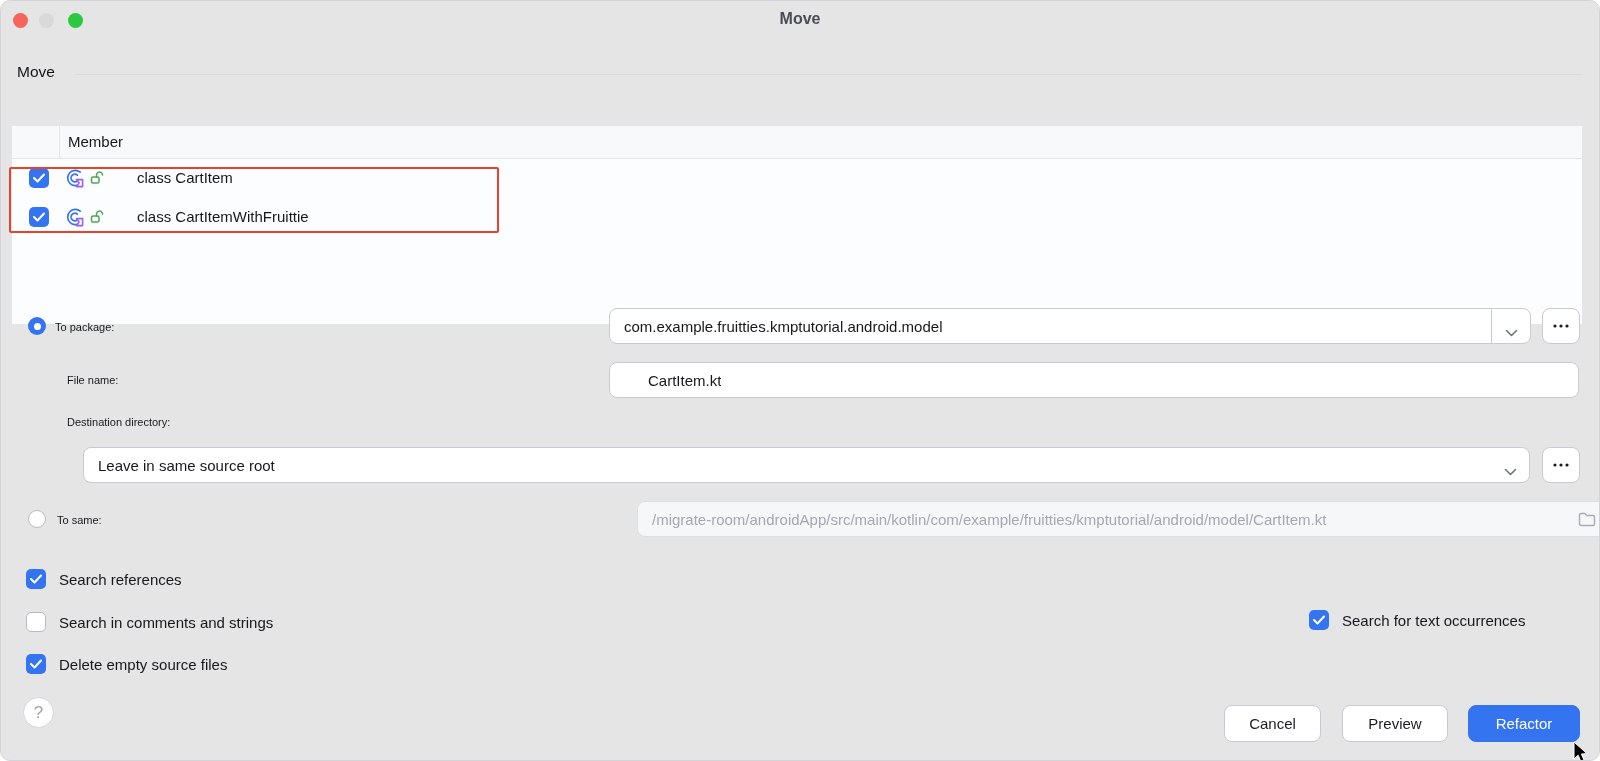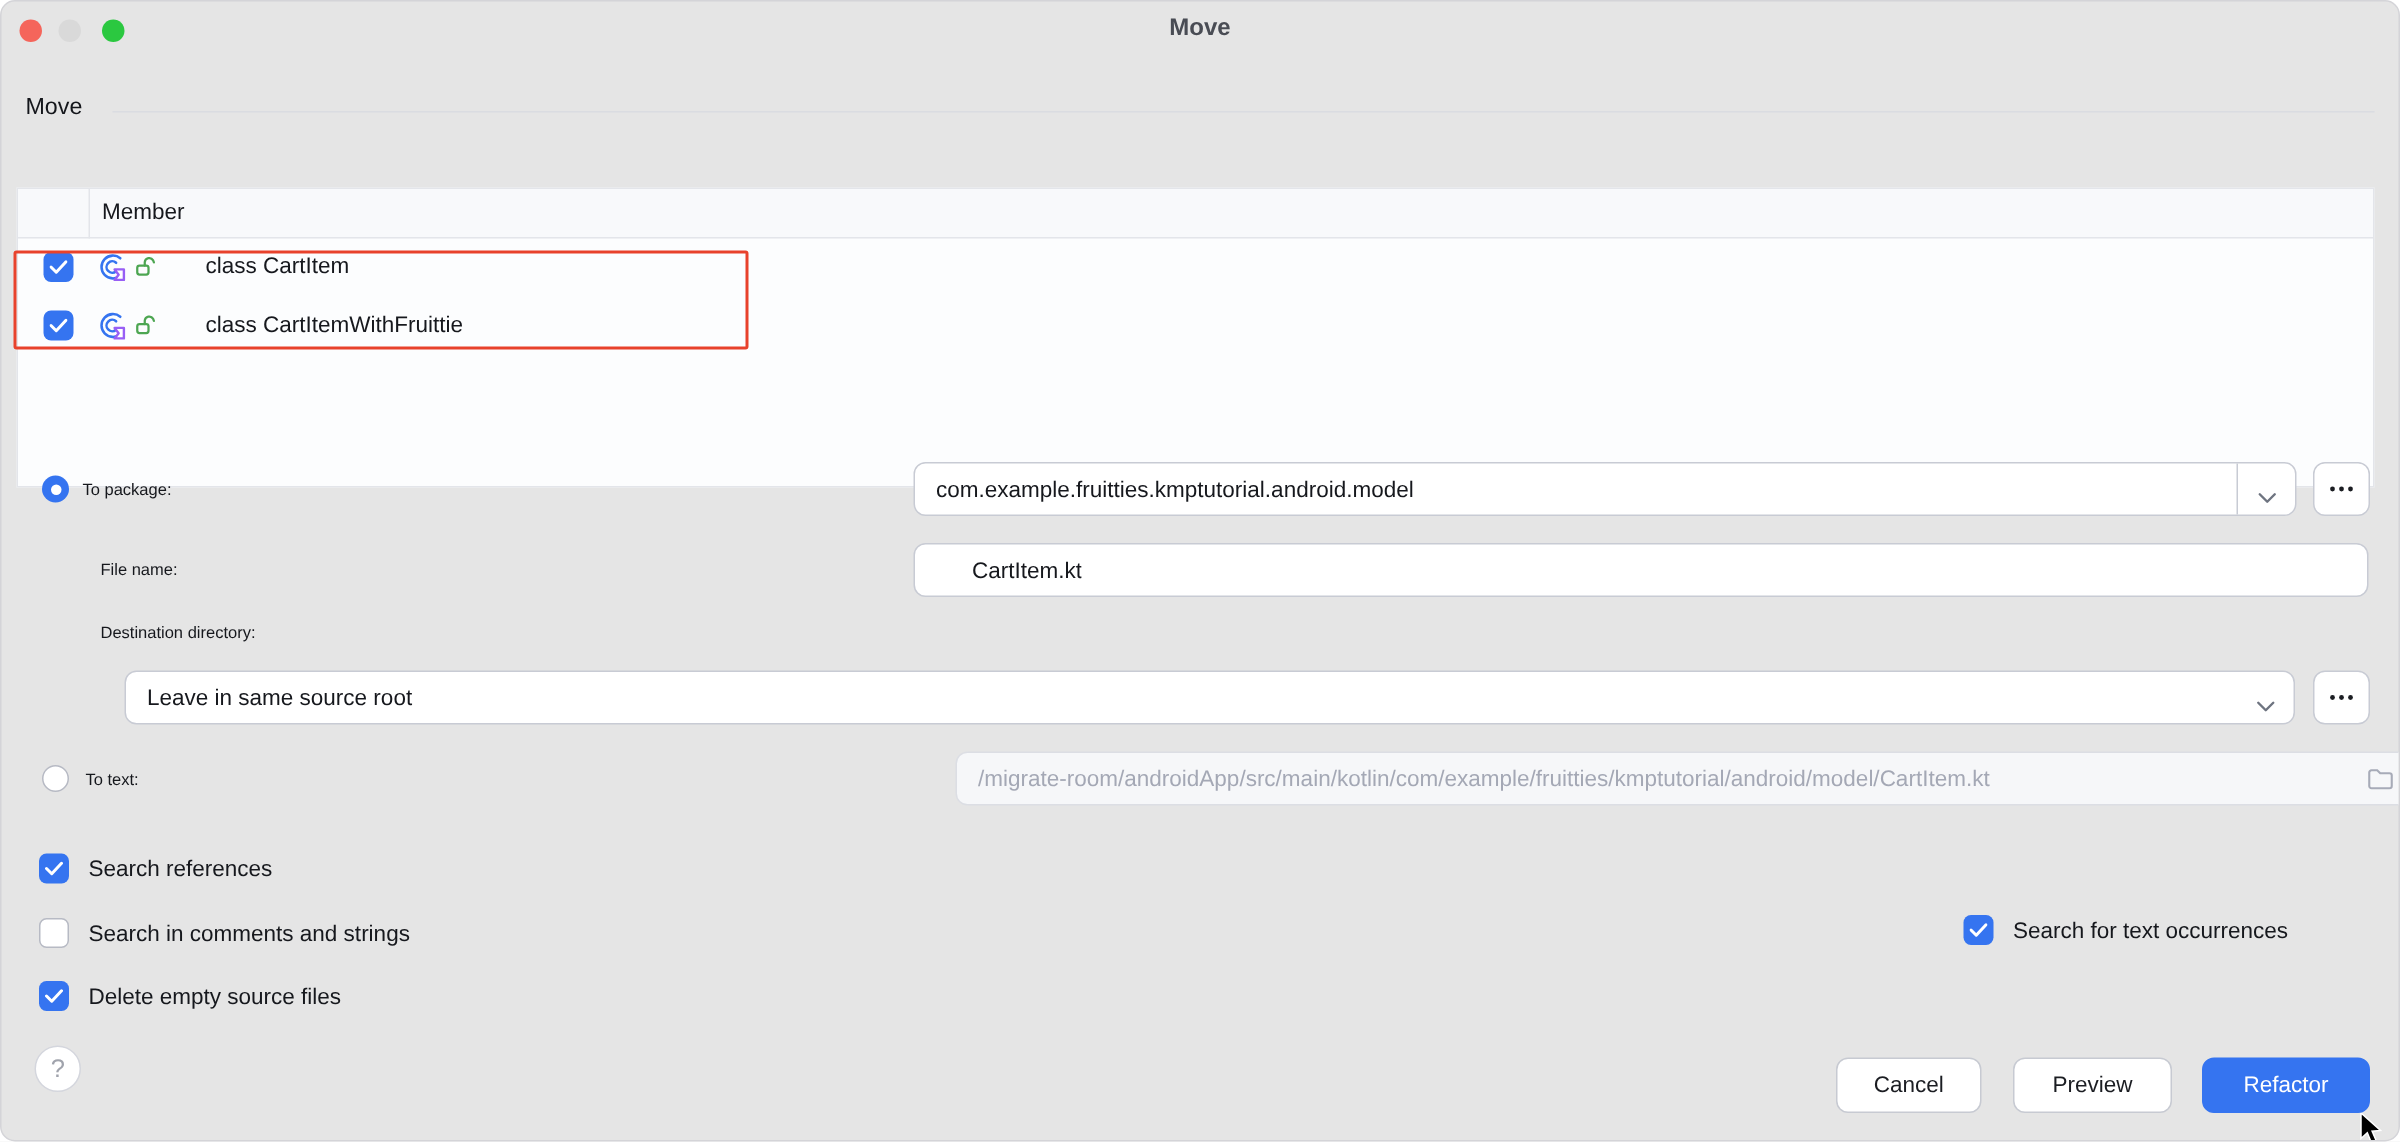--- a/index.html
+++ b/index.html
@@ -178,21 +178,21 @@
   </div>
   <div class="browse-btn" style="left:1541px; top:446px;">
     <svg width="16" height="4" viewBox="0 0 16 4">
       <circle cx="2" cy="2" r="1.6" fill="#1b1d22"></circle>
         <circle cx="8" cy="2" r="1.6" fill="#1b1d22"></circle>
         <circle cx="14" cy="2" r="1.6" fill="#1b1d22"></circle>
     </svg>
   </div>
 
   <div class="abs radio unselected" style="left:27px; top:509px;"></div>
-  <div class="form-label" style="left:56px; top:510px;">To text:</div>
+  <div class="form-label" style="left:56px; top:510px;">To same:</div>
   <div class="field disabled" style="left:636px; top:500px; width:970px;">
     <span class="field-text" style="padding-right:34px;">/migrate-room/androidApp/src/main/kotlin/com/example/fruitties/kmptutorial/android/model/CartItem.kt</span>
     <span class="folder-wrap">
       <svg width="18" height="15" viewBox="0 0 18 15" fill="none">
         <path d="M1.5 3 a1.5 1.5 0 0 1 1.5 -1.5 h3.8 l2 2 h6.2 a1.5 1.5 0 0 1 1.5 1.5 v7 a1.5 1.5 0 0 1 -1.5 1.5 h-12 a1.5 1.5 0 0 1 -1.5 -1.5 z" stroke="#a7abb8" stroke-width="1.4"></path>
       </svg>
     </span>
   </div>
 
   <div class="cb-row" style="left:25px; top:568px;">

